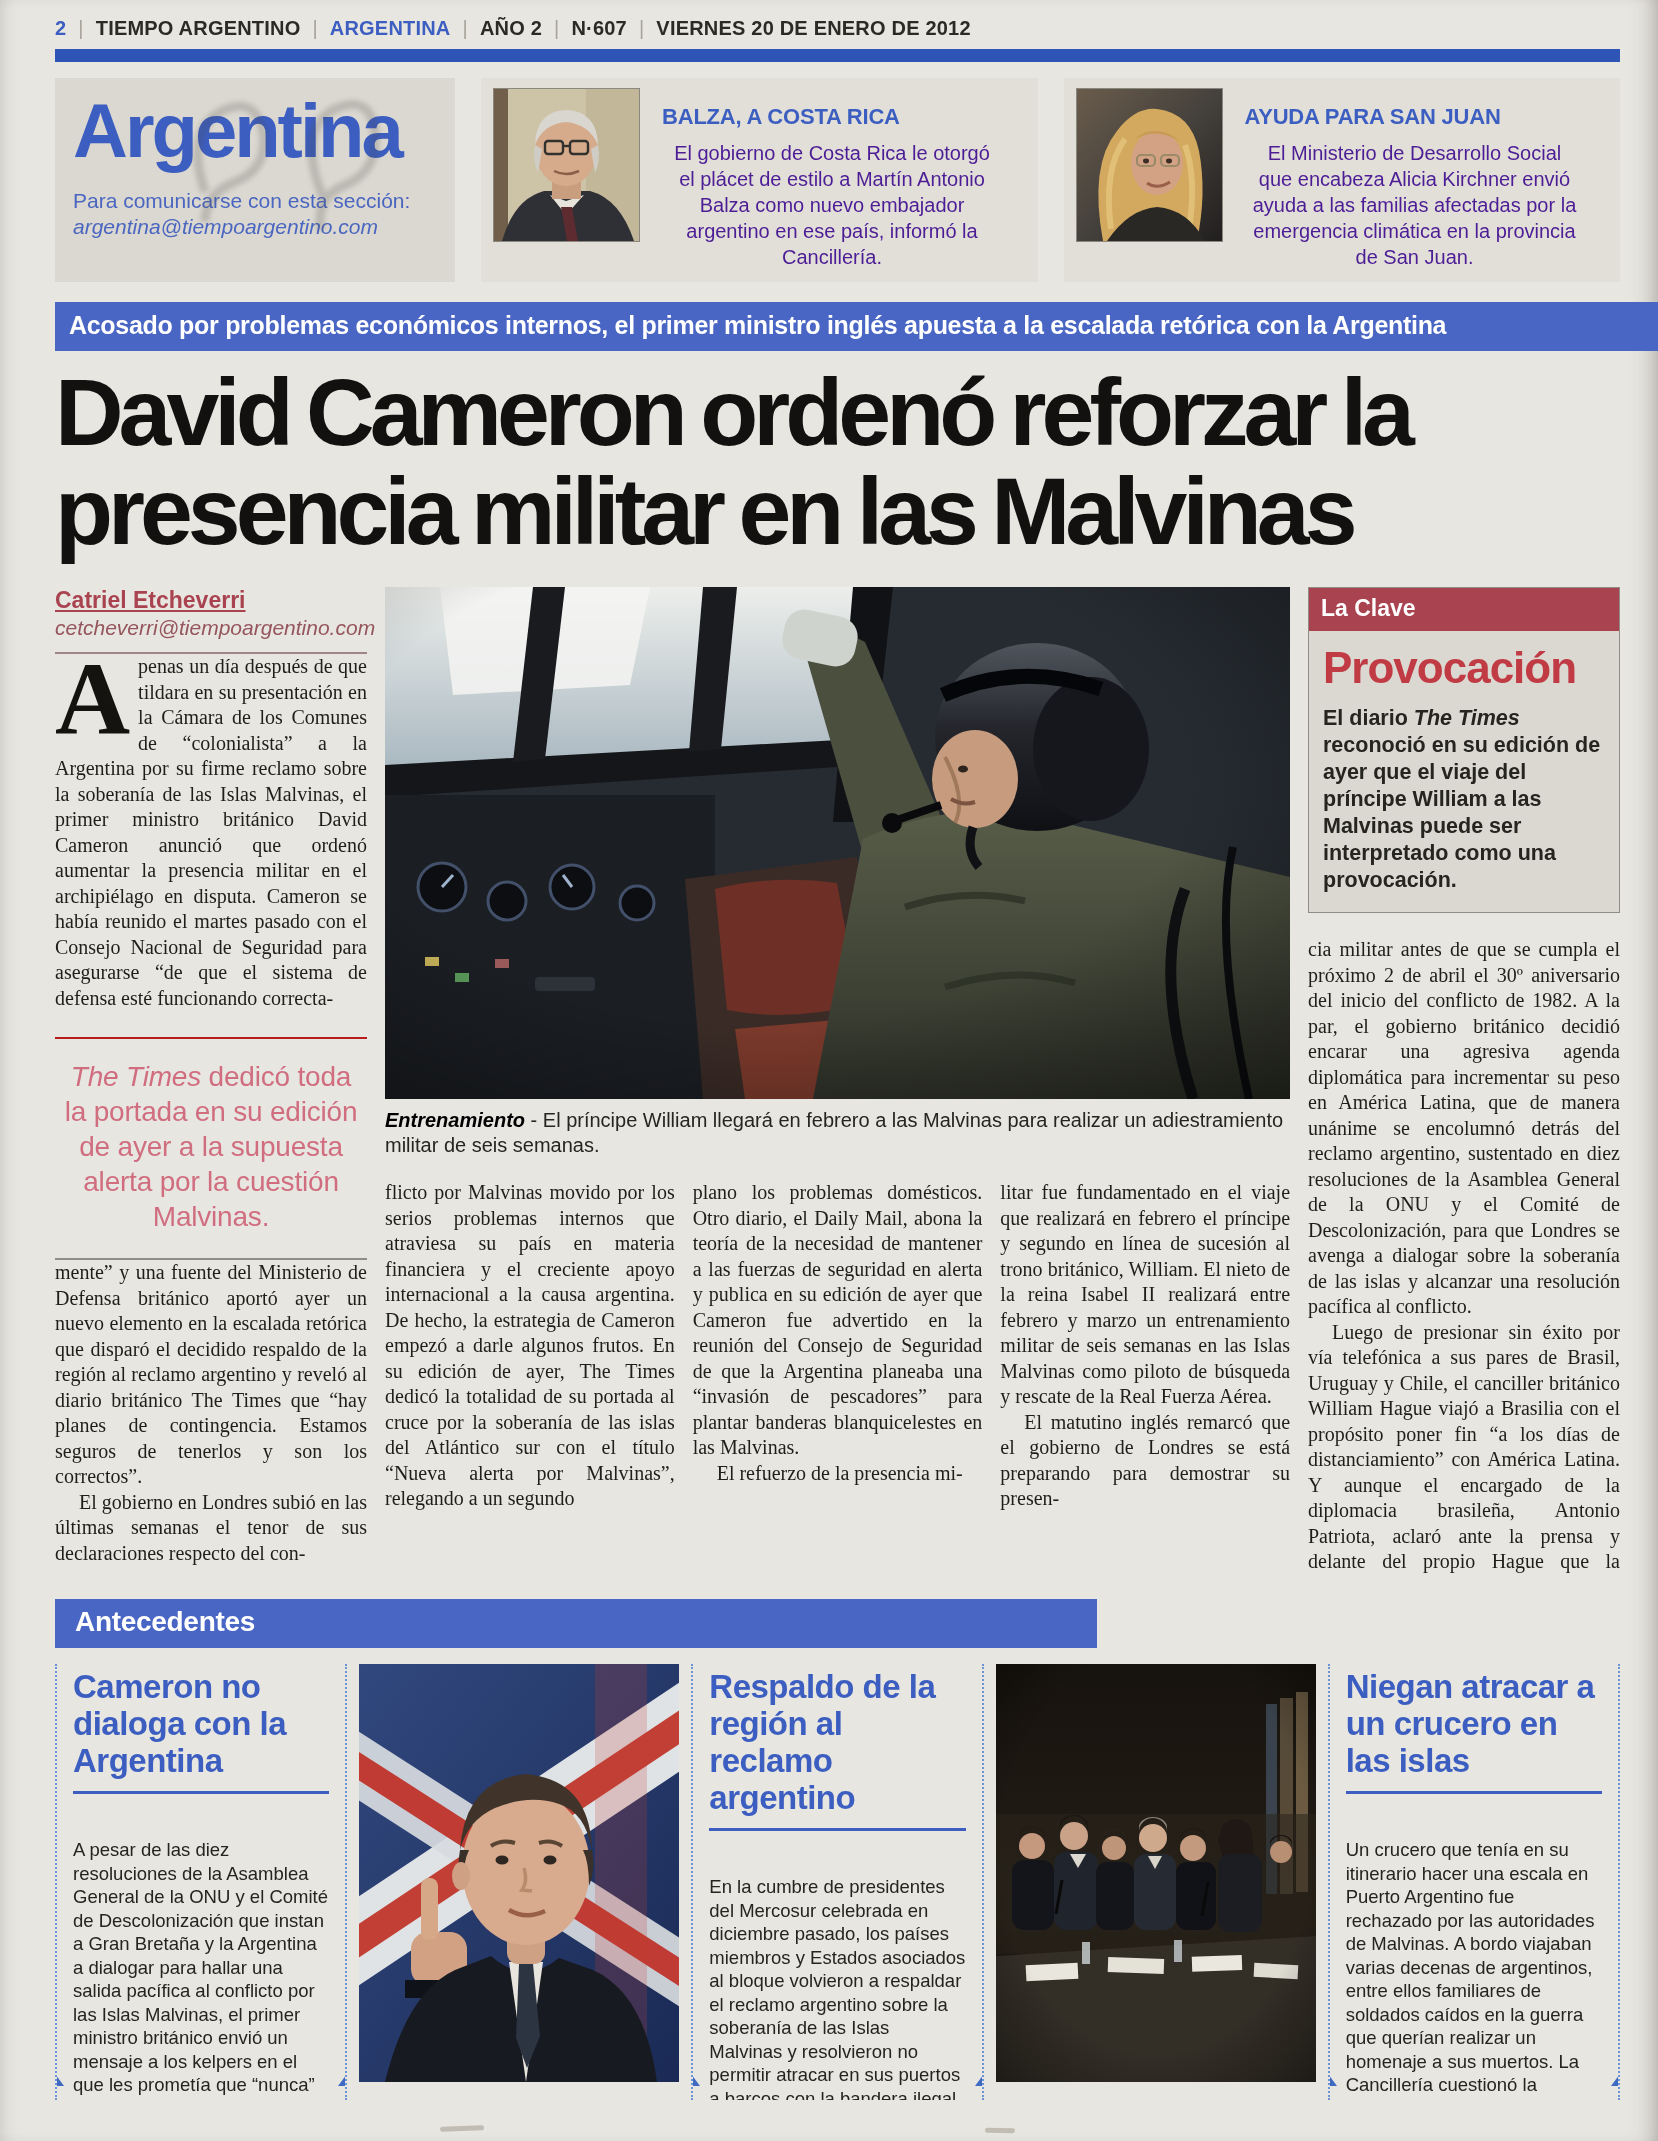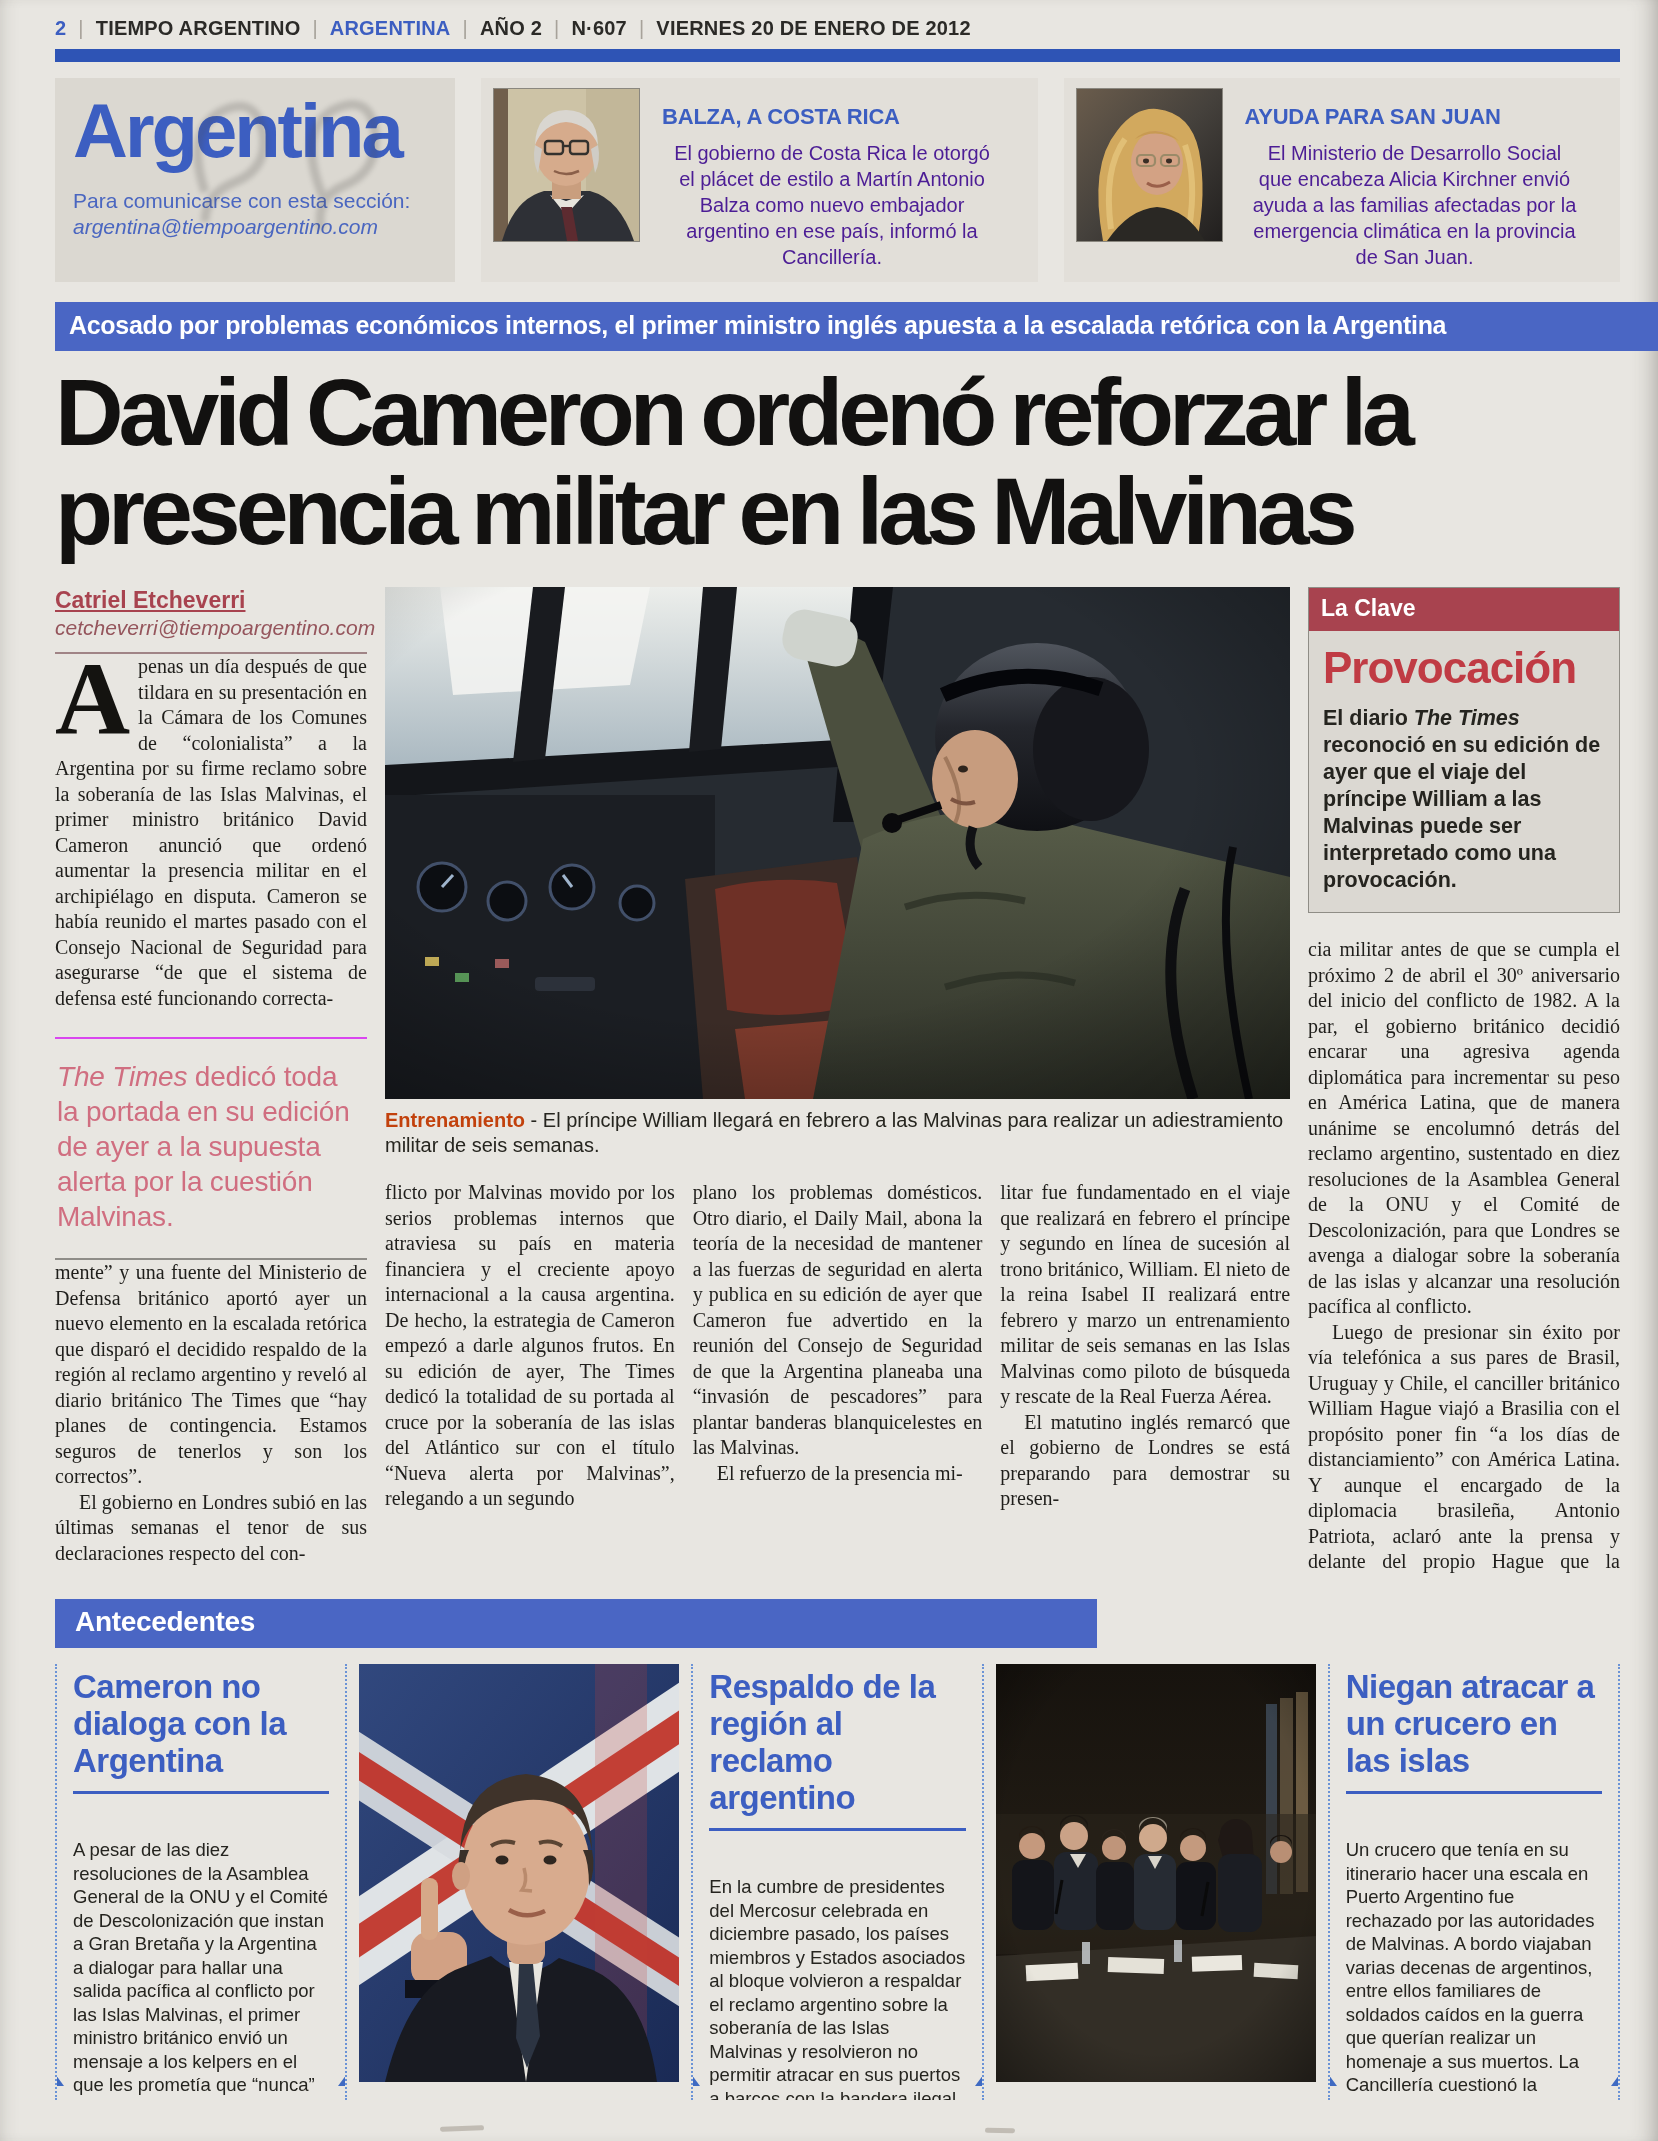--- a/index.html
+++ b/index.html
@@ -43,29 +43,29 @@
   .col-1{width:312px;flex:0 0 312px;}
   .col-mid{width:905px;flex:0 0 905px;}
   .col-5{width:312px;flex:0 0 312px;}
   .byline{border-bottom:2px solid #a08486;padding-bottom:12px;}
   .byline .author{font-size:23px;font-weight:bold;color:var(--dark-red,#a8434f);text-decoration:underline;}
   .byline .mail{font-size:21px;font-style:italic;color:#95555c;margin-top:2px;}
   p.serif{margin:0;font-family:"Liberation Serif",serif;font-size:20px;line-height:25.5px;text-align:justify;color:#1f1e1b;}
   p.serif.indent{text-indent:24px;}
   .first-graf{margin-top:36px;}
   .dropcap{float:left;font-family:"Liberation Serif",serif;font-weight:bold;font-size:104px;line-height:78px;padding:6px 8px 0 0;color:#141310;}
-  .pullquote{margin-top:26px;border-top:2px solid #d946ef;border-bottom:2px solid #8f8d88;padding:20px 2px 24px;
-             font-size:28px;line-height:35px;color:var(--pull-pink,#d06e80);letter-spacing:-.2px;}
+  .pullquote{margin-top:26px;border-top:2px solid #b91c1c;border-bottom:2px solid #8f8d88;padding:20px 2px 24px;
+             font-size:28px;line-height:35px;color:var(--pull-pink,#d06e80);letter-spacing:-.2px;text-align:center;}
   .pullquote .pq-italic{font-style:italic;}
   .after-quote{margin-top:26px;}
   .graf-gap{margin-top:2px;}
 
   .main-photo{display:block;width:905px;height:512px;background:#22262c;}
   .caption{margin-top:9px;font-size:20px;line-height:25px;color:#26251f;}
-  .caption b{color:#c2410c;}
+  .caption b{color:#000000;font-style:italic;}
   .midcols{display:flex;gap:18px;margin-top:22px;}
   .midcols > div{flex:1;}
 
   .clave{border:1px solid #8f8d86;background:#dbd8d2;}
   .clave-hd{background:var(--dark-red,#a8434f);color:#fff;font-weight:bold;font-size:23px;padding:7px 12px 9px;}
   .clave-bd{padding:12px 14px 18px;}
   .clave-title{font-size:44px;font-weight:bold;letter-spacing:-1px;color:var(--clave-red,#c03b44);}
   .clave-text{margin:12px 0 0;font-size:21.5px;line-height:27px;font-weight:bold;color:#25241f;}
   .clave-text i{font-style:italic;}
   .col-5 .after-clave{margin-top:24px;}

